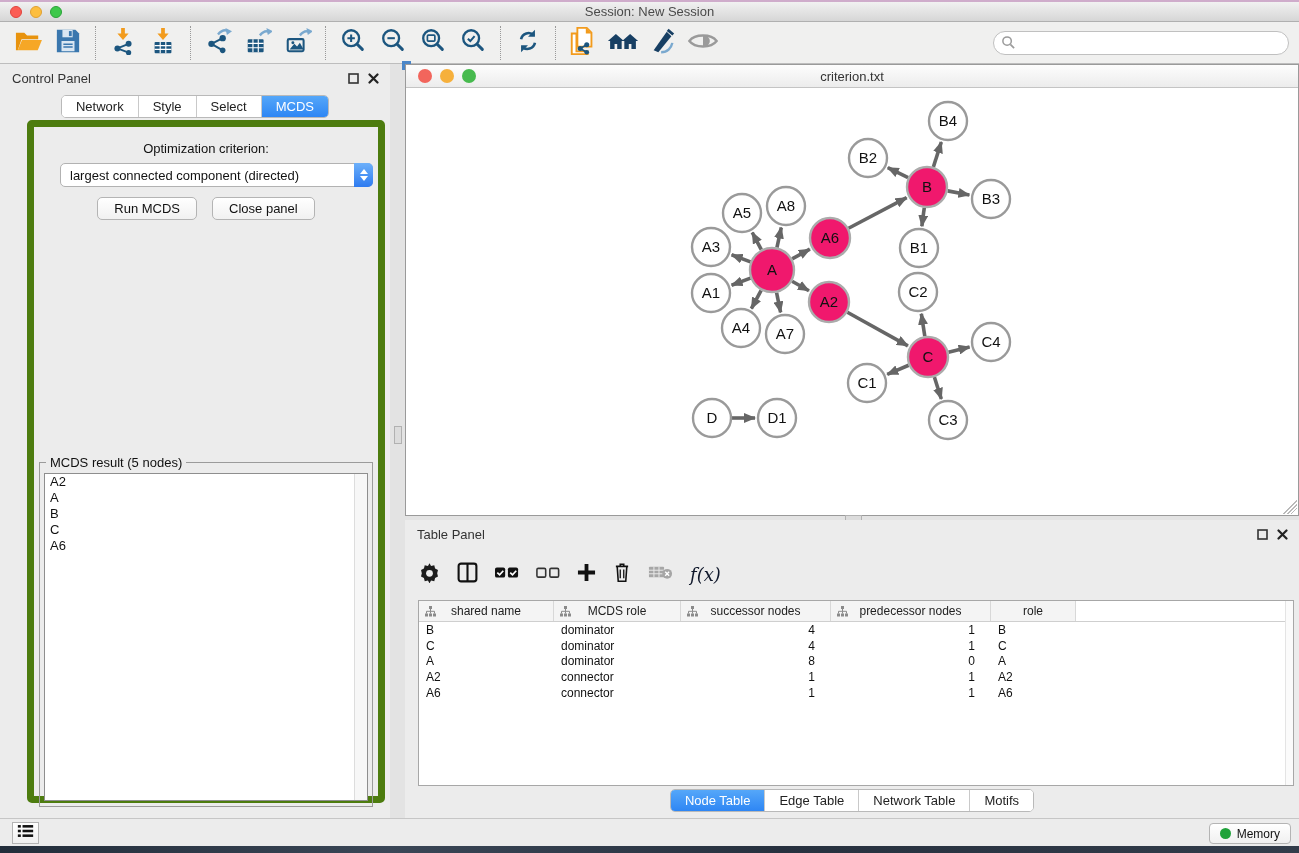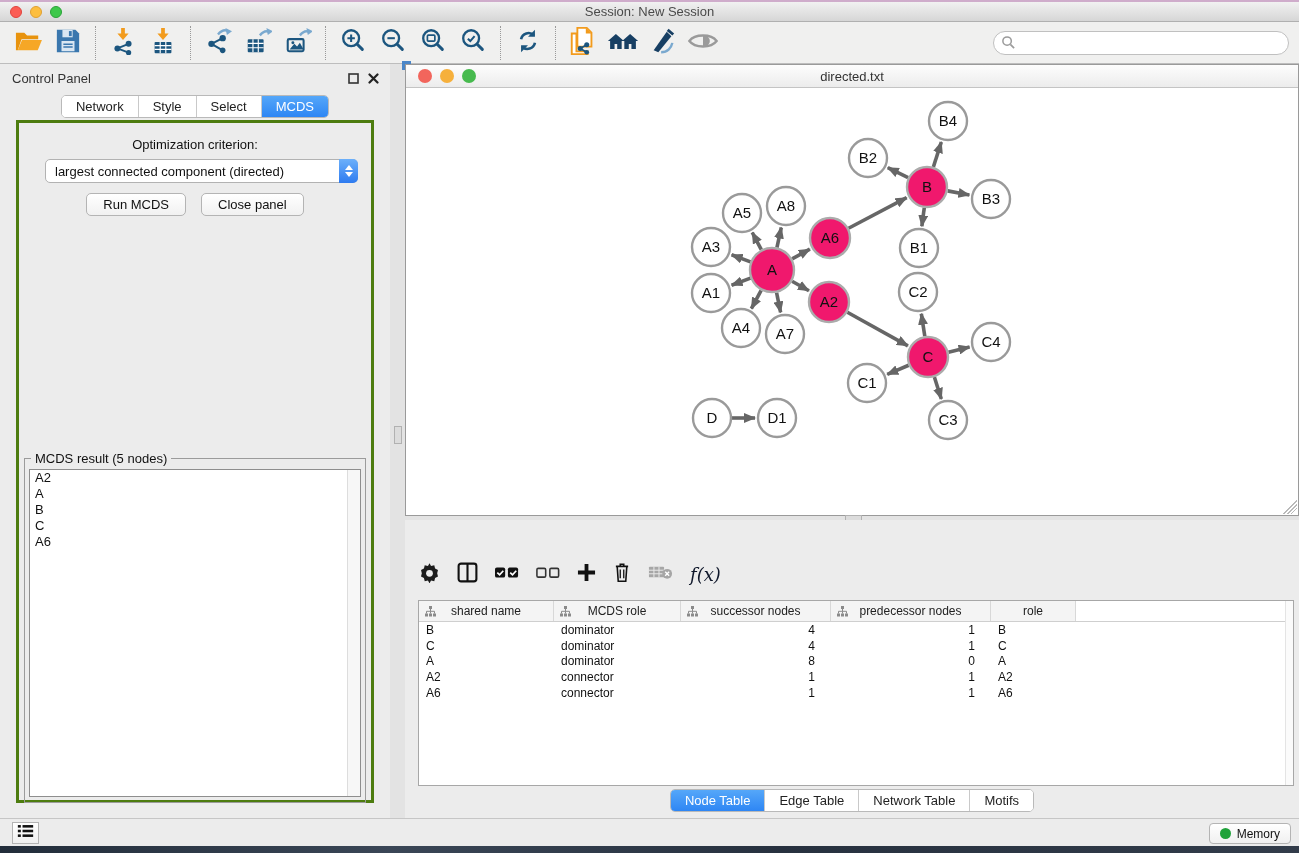--- a/index.html
+++ b/index.html
@@ -36,22 +36,22 @@
   .control-panel{position:absolute;left:0;top:0;width:390px;height:754px;background:#ececec;}
   .panel-header{position:absolute;left:0;top:0;right:0;height:28px;}
   .panel-header .ptitle{position:absolute;left:12px;top:7px;font-size:13px;color:#333;}
   .pctl{position:absolute;top:7px;width:14px;height:14px;display:flex;align-items:center;justify-content:center;}
   .cp-tabs{position:absolute;left:0;right:0;top:31px;display:flex;justify-content:center;}
   .seg{display:flex;border:1px solid #b9b9b9;border-radius:5px;overflow:hidden;background:#fff;}
   .seg .tab{padding:3px 14px;font-size:13px;color:#222;border-right:1px solid #c9c9c9;
     background:#fff;white-space:nowrap;}
   .seg .tab:last-child{border-right:none;}
   .seg .tab.active{background:linear-gradient(#55a7f9,#2e86f4);color:#fff;}
-  .cp-frame{position:absolute;left:16px;top:56px;width:358px;height:683px;
-    border:3px solid #4d7c0f;border-radius:0;background:#ececec;}
+  .cp-frame{position:absolute;left:27px;top:56px;width:358px;height:683px;
+    border:7px solid #4d7c0f;border-radius:5px;background:#ececec;}
   .opt-label{position:absolute;left:0;right:0;top:14px;text-align:center;font-size:13px;color:#111;}
   .dropdown{position:absolute;left:26px;top:36px;width:313px;height:24px;background:#fff;
     border:1px solid #b2b2b2;border-radius:5px;font-size:13px;color:#111;
     display:flex;align-items:center;padding-left:9px;}
   .dd-stepper{position:absolute;right:-1px;top:-1px;width:19px;height:24px;border-radius:0 5px 5px 0;
     background:linear-gradient(#6cb0fa,#2e7bf0);display:flex;flex-direction:column;align-items:center;justify-content:center;gap:2px;}
   .dd-stepper .up{width:0;height:0;border-left:4px solid transparent;border-right:4px solid transparent;border-bottom:5px solid #fff;}
   .dd-stepper .down{width:0;height:0;border-left:4px solid transparent;border-right:4px solid transparent;border-top:5px solid #fff;}
   .btn-row{position:absolute;left:0;right:0;top:70px;display:flex;justify-content:center;gap:15px;}
   .mac-btn{height:23px;padding:0 16px;border:1px solid #b4b4b4;border-radius:5px;
@@ -340,21 +340,21 @@
     <div class="v-handle"></div>
 
     <div class="network-window">
       <div class="blue-corner"></div>
       <div class="net-titlebar">
         <div class="net-lights">
           <div class="net-light" style="background:#f2655c;"></div>
           <div class="net-light" style="background:#f6b03c;"></div>
           <div class="net-light" style="background:#47ba4e;"></div>
         </div>
-        <div class="title">directed.txt</div>
+        <div class="title">criterion.txt</div>
       </div>
       <div class="net-canvas">
         <svg id="graph-svg" width="892" height="427" viewBox="0 0 892 427">
           <defs>
             <marker id="arrow" viewBox="0 0 12 10" refX="11" refY="5" markerWidth="12" markerHeight="10" orient="auto" markerUnits="userSpaceOnUse">
               <path d="M0 0 L12 5 L0 10 z" fill="#666666"></path>
             </marker>
           </defs>
           <g id="edge-layer">
               <line x1="344.4789624129428" y1="190.11448958200518" x2="325.5853403006634" y2="197.23831431286462" stroke="#666666" stroke-width="3.6" marker-end="url(#arrow)"></line>
@@ -464,20 +464,33 @@
               </g>
             </g>
         </svg>
         <div class="resize-grip"></div>
       </div>
     </div>
 
     <div class="h-handle"></div>
 
     <div class="table-panel">
+      <div class="panel-header">
+        <span class="ptitle">Table Panel</span>
+        <span class="pctl" style="right:30px;">
+          <svg width="11" height="11" viewBox="0 0 11 11">
+              <rect x="1" y="1" width="9" height="9" fill="none" stroke="#333" stroke-width="1.6"></rect>
+            </svg>
+          </span>
+        <span class="pctl" style="right:10px;">
+          <svg width="11" height="11" viewBox="0 0 11 11">
+              <path d="M1.5 1.5l8 8M9.5 1.5l-8 8" stroke="#222" stroke-width="2.2" stroke-linecap="round"></path>
+            </svg>
+          </span>
+      </div>
 
       <div class="tp-toolbar">
         <span class="tp-btn">
             <span>
           <svg width="21" height="21" viewBox="0 0 26 26">
                 <path d="M13 1.5l1.9 3.6 4-1 1 4 3.6 1.9-1 3.9 1 4-3.6 1.9-1 4-4-1L13 26.5l-1.9-3.7-4 1-1-4-3.6-1.9 1-4-1-3.9L6.1 8.1l1-4 4 1z" fill="#1c1c1c"></path>
                 <circle cx="13" cy="14" r="4.2" fill="#ececec"></circle>
               </svg></span>
           </span>
         <span class="tp-btn">

